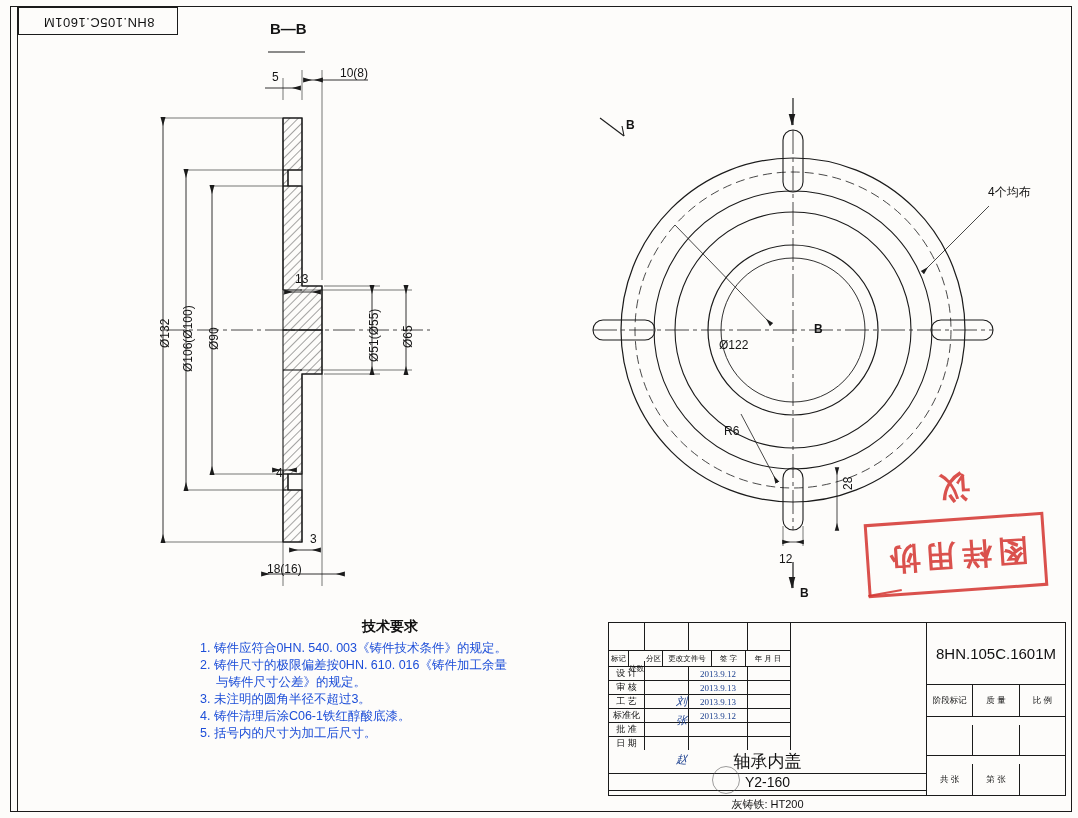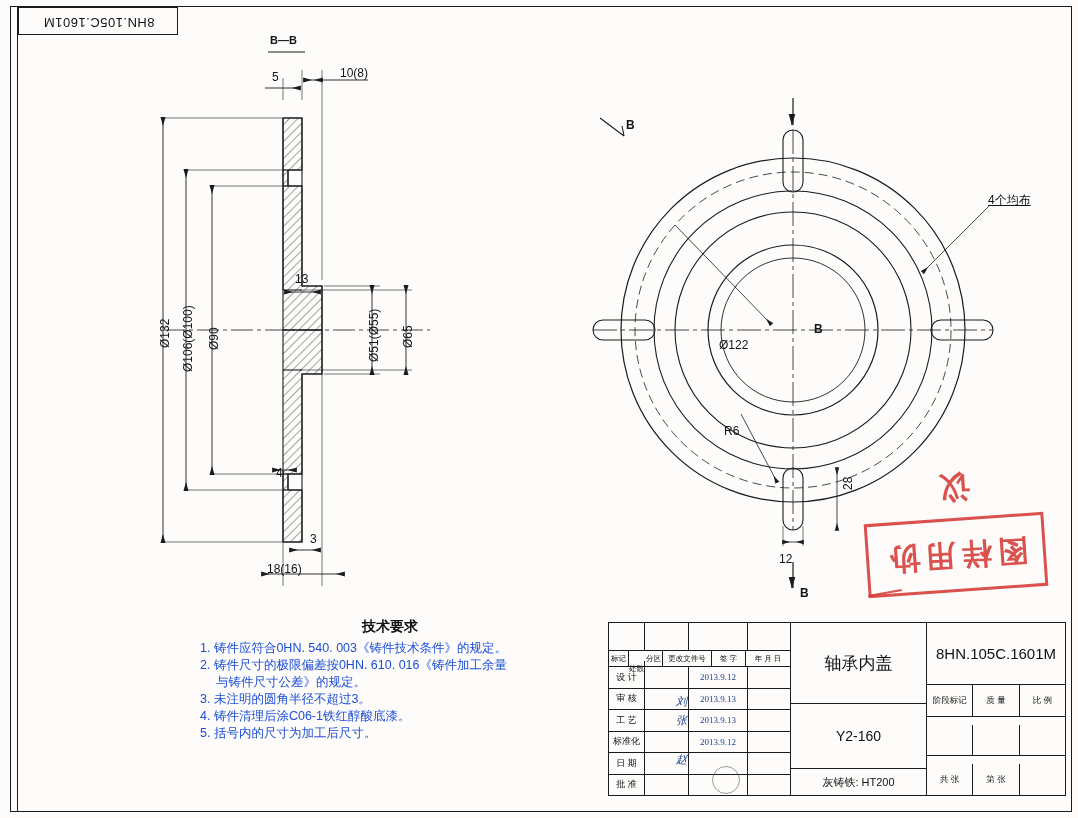--- a/index.html
+++ b/index.html
@@ -121,20 +121,21 @@
     border: 1.4px solid #1b1b1b;
     box-sizing: border-box;
     display: flex;
   }
   .tb-left {
     width: 318px;
     height: 100%;
     border-right: 1.4px solid #1b1b1b;
     box-sizing: border-box;
     display: flex;
+    flex-direction: column;
   }
   .tb-signs {
     width: 182px;
     height: 100%;
     border-right: 1.2px solid #1b1b1b;
     box-sizing: border-box;
     display: flex;
     flex-direction: column;
   }
   .sign-head {
@@ -480,39 +481,39 @@
         <path d="M10,196 L10,216" stroke-width="0.6"></path>
       </g>
 
       <path d="M600,118 L624,136" stroke-width="1.1"></path>
       <path d="M624,136 L622,126" stroke-width="1.1"></path>
 
       <path d="M268,52 L305,52" stroke-width="1.1"></path>
     </g>
   </svg>
 
-  <div class="lbl bold" style="left:270px; top:34px; font-size:11px;">B—B</div>
+  <div class="lbl bold" style="left:270px; top:20px; font-size:15px;">B—B</div>
 
   <div class="lbl" style="left:272px; top:70px;">5</div>
   <div class="lbl" style="left:340px; top:66px;">10(8)</div>
   <div class="lbl" style="left:295px; top:272px;">13</div>
   <div class="lbl" style="left:276px; top:466px;">4</div>
   <div class="lbl" style="left:310px; top:532px;">3</div>
   <div class="lbl" style="left:267px; top:562px;">18(16)</div>
 
   <div class="lbl rot90" style="left:158px; top:348px;">Ø132</div>
   <div class="lbl rot90" style="left:181px; top:372px;">Ø106(Ø100)</div>
   <div class="lbl rot90" style="left:207px; top:350px;">Ø90</div>
   <div class="lbl rot90" style="left:367px; top:362px;">Ø51(Ø55)</div>
   <div class="lbl rot90" style="left:401px; top:348px;">Ø65</div>
 
   <div class="lbl bold" style="left:626px; top:118px;">B</div>
   <div class="lbl bold" style="left:800px; top:586px;">B</div>
   <div class="lbl bold" style="left:814px; top:322px;">B</div>
-  <div class="lbl" style="left:988px; top:192px;text-decoration:underline;">4个均布</div>
+  <div class="lbl" style="left:988px; top:184px;">4个均布</div>
   <div class="lbl" style="left:719px; top:338px;">Ø122</div>
   <div class="lbl" style="left:724px; top:376px;margin-top:48px;">R6</div>
   <div class="lbl rot90" style="left:841px; top:490px;">28</div>
   <div class="lbl" style="left:779px; top:552px;">12</div>
 
   <div class="tech-req">
     <div class="title">技术要求</div>
     <ol>
       <li>1. 铸件应符合0HN. 540. 003《铸件技术条件》的规定。</li>
       <li>2. 铸件尺寸的极限偏差按0HN. 610. 016《铸件加工余量</li>
@@ -561,27 +562,27 @@
             <div class="c-date">2013.9.13</div>
             <div class="c-extra"></div>
           </div>
           <div class="sign-row">
             <div class="c-label">标准化</div>
             <div class="c-sign"></div>
             <div class="c-date">2013.9.12</div>
             <div class="c-extra"></div>
           </div>
           <div class="sign-row">
-            <div class="c-label">日 期</div>
+            <div class="c-label">批 准</div>
             <div class="c-sign"></div>
             <div class="c-date"></div>
             <div class="c-extra"></div>
           </div>
           <div class="sign-row">
-            <div class="c-label">批 准</div>
+            <div class="c-label">日 期</div>
             <div class="c-sign"></div>
             <div class="c-date"></div>
             <div class="c-extra"></div>
           </div>
         </div>
       </div>
       <div class="tb-name">
         <div class="part-name">轴承内盖</div>
         <div class="machine">Y2-160</div>
         <div class="material">灰铸铁: HT200</div>

